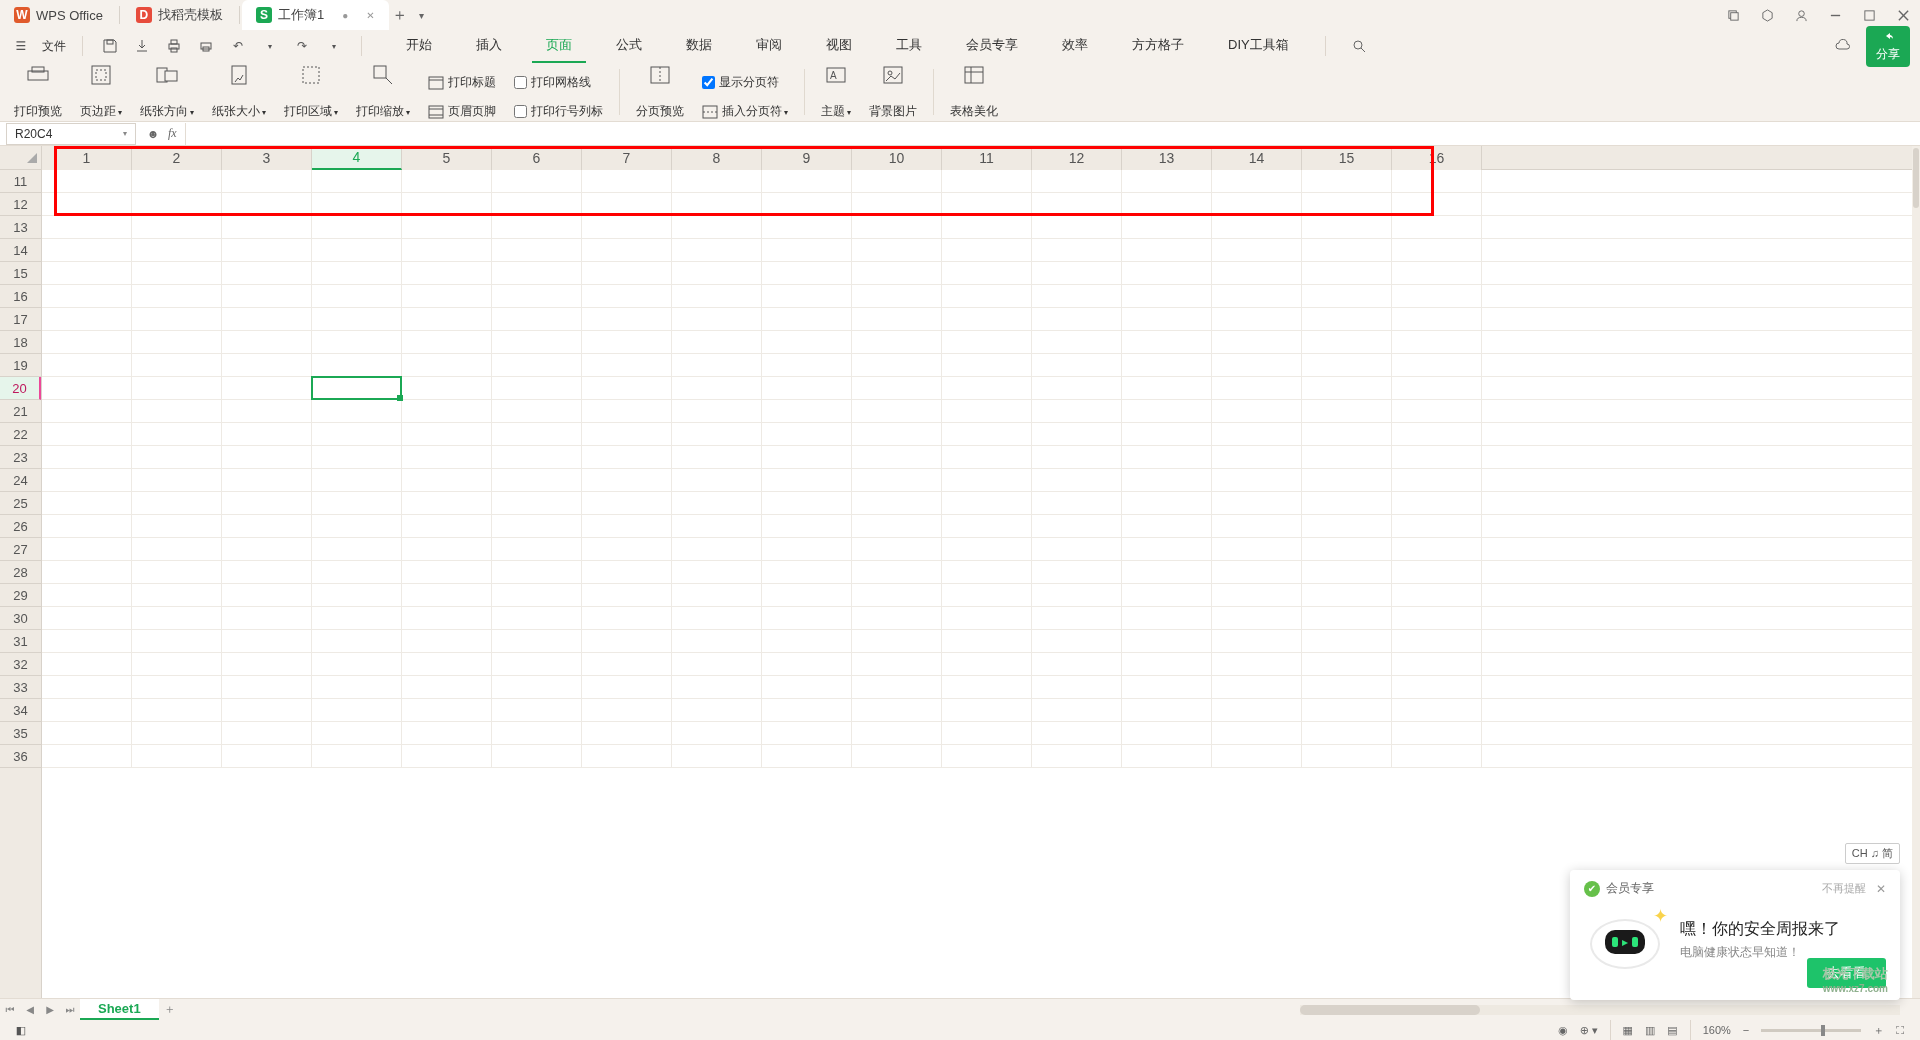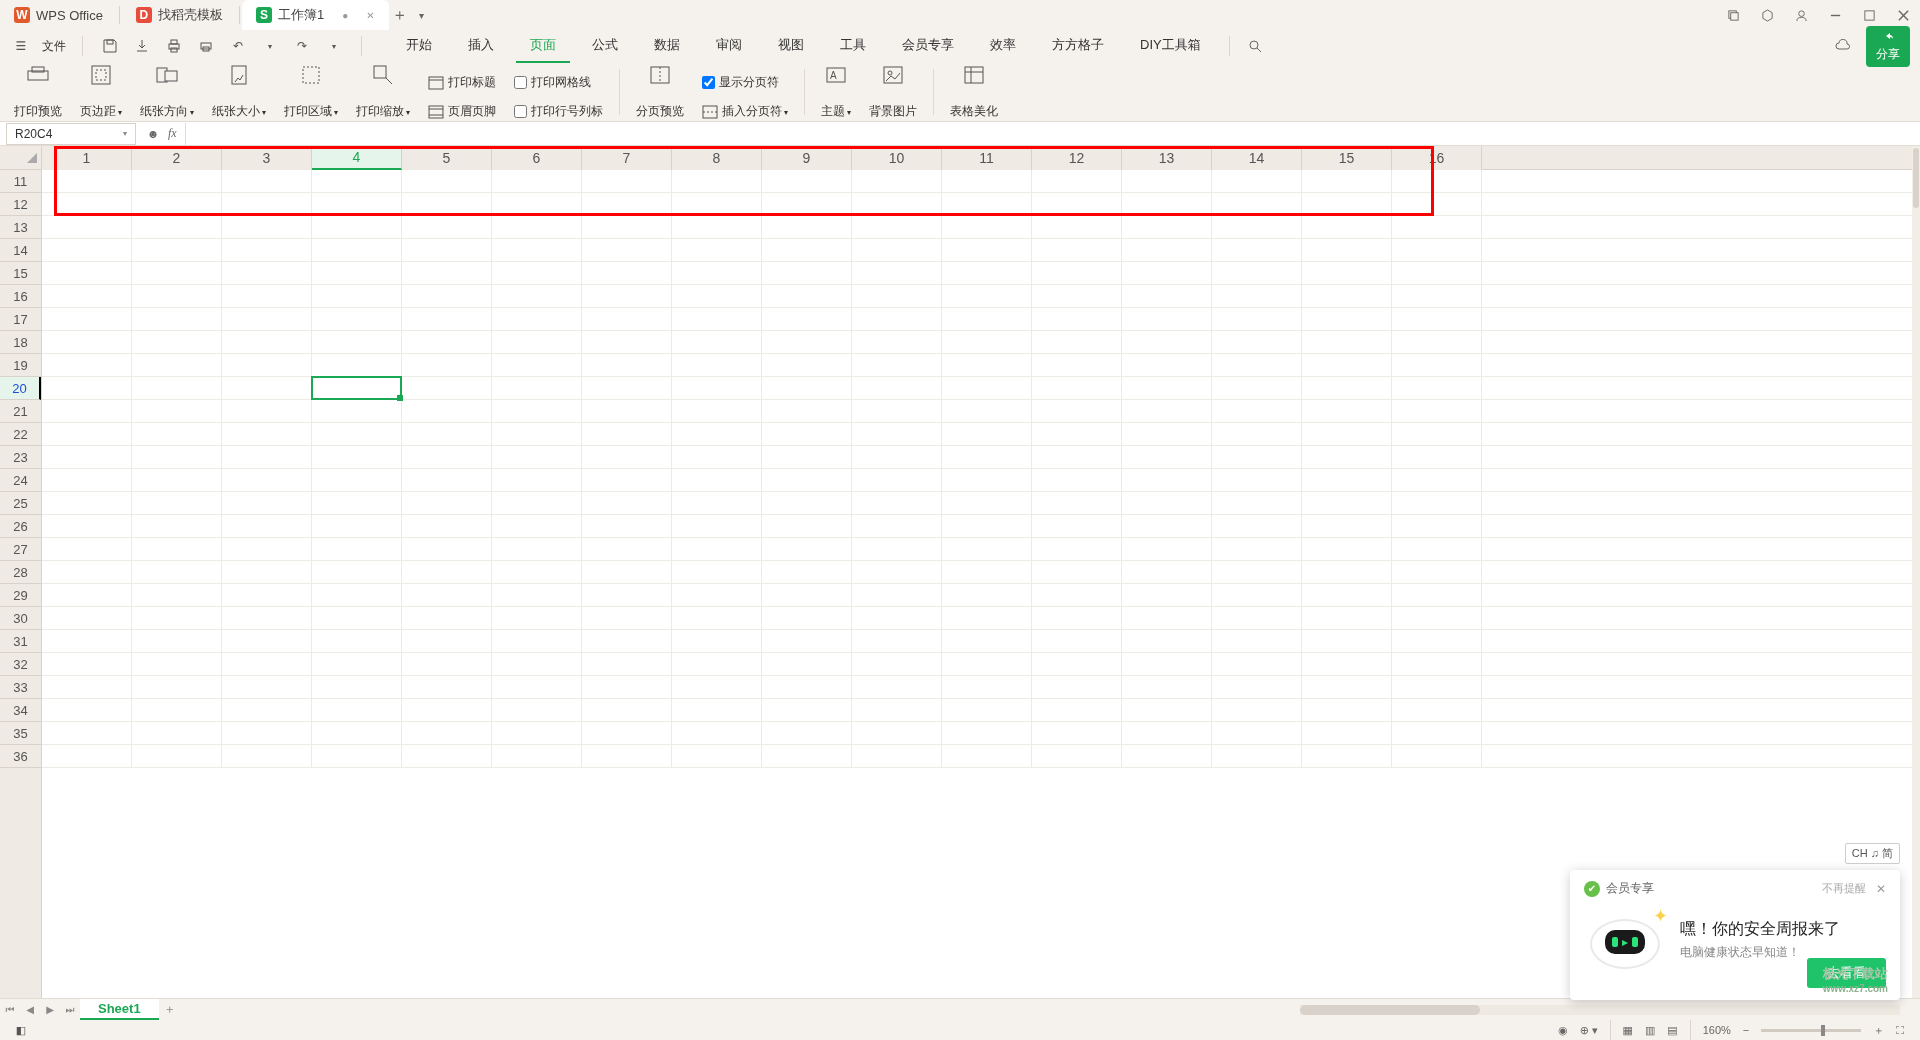--- a/index.html
+++ b/index.html
@@ -18,21 +18,21 @@
 .tab-add{width:22px;height:22px;display:flex;align-items:center;justify-content:center;color:#666;font-size:16px;}
 .title-spacer{flex:1;}
 .win-ctrl{display:flex;gap:0;}
 .win-btn{width:34px;height:30px;display:flex;align-items:center;justify-content:center;color:#555;font-size:13px;}
 .win-btn svg{width:13px;height:13px;}
 
 
 .menu-row{height:32px;display:flex;align-items:center;padding:0 10px;background:#f5f1ec;}
 .menu-left{display:flex;align-items:center;gap:10px;}
 .menu-icon-btn{width:22px;height:22px;display:flex;align-items:center;justify-content:center;color:#555;}
-.menu-tabs{display:flex;align-items:center;margin-left:24px;gap:8px;}
+.menu-tabs{display:flex;align-items:center;margin-left:24px;gap:16px;}
 .menu-tab{padding:6px 14px 7px;font-size:13px;color:#333;border-bottom:2px solid transparent;}
 .menu-tab.active{color:#1ba854;border-bottom:2px solid #1ba854;}
 .menu-right{margin-left:auto;display:flex;align-items:center;gap:12px;}
 .share-btn{background:#1ba854;color:#fff;padding:4px 10px;border-radius:4px;display:flex;align-items:center;gap:4px;font-size:12px;flex-direction:column;}
 .sep-v{width:1px;height:20px;background:#ddd5cc;margin:0 6px;}
 
 
 .ribbon{height:60px;background:#f5f1ec;border-bottom:1px solid #e3dcd3;display:flex;align-items:center;padding:0 14px;}
 .ribbon-group{display:flex;align-items:flex-end;gap:18px;}
 .ribbon-sep{width:1px;height:46px;background:#e0d9cf;margin:0 16px;}
@@ -54,21 +54,21 @@
 
 
 .sheet-area{position:absolute;top:146px;left:0;right:8px;bottom:40px;background:#fff;}
 .corner-cell{position:absolute;left:0;top:0;width:42px;height:24px;background:#efeae3;border-right:1px solid #d8d2ca;border-bottom:1px solid #d8d2ca;display:flex;align-items:center;justify-content:flex-end;padding-right:4px;}
 .corner-cell svg{width:10px;height:10px;fill:#aaa;}
 .col-headers{position:absolute;left:42px;top:0;right:0;height:24px;display:flex;background:#efeae3;border-bottom:1px solid #d8d2ca;}
 .col-h{width:90px;height:24px;border-right:1px solid #d8d2ca;display:flex;align-items:center;justify-content:center;font-size:14px;color:#555;background:#efeae3;}
 .col-h.active{background:#e6f5eb;border-bottom:2px solid #1ba854;color:#1ba854;font-weight:500;}
 .row-headers{position:absolute;left:0;top:24px;width:42px;bottom:0;background:#efeae3;border-right:1px solid #d8d2ca;}
 .row-h{height:23px;border-bottom:1px solid #d8d2ca;display:flex;align-items:center;justify-content:center;font-size:13px;color:#555;background:#efeae3;}
-.row-h.active{background:#e6f5eb;border-right:2px solid #000000;color:#1d4ed8;font-weight:500;}
+.row-h.active{background:#e6f5eb;border-right:2px solid #ec4899;color:#be185d;font-weight:500;}
 .grid{position:absolute;left:42px;top:24px;right:0;bottom:0;background:#fff;}
 .grid-row{height:23px;display:flex;border-bottom:1px solid #eeeae4;}
 .grid-cell{width:90px;height:23px;border-right:1px solid #eeeae4;}
 .sel-cell{position:absolute;border:2px solid #1ba854;pointer-events:none;}
 .sel-handle{position:absolute;width:6px;height:6px;background:#1ba854;right:-3px;bottom:-3px;}
 .red-box{position:absolute;border:3px solid #ff0000;pointer-events:none;}
 .vscroll{position:absolute;right:0;top:146px;width:8px;bottom:40px;background:#f2ede6;}
 .vscroll-thumb{position:absolute;top:2px;width:6px;left:1px;height:60px;background:#d8d2ca;border-radius:3px;}
 
 

